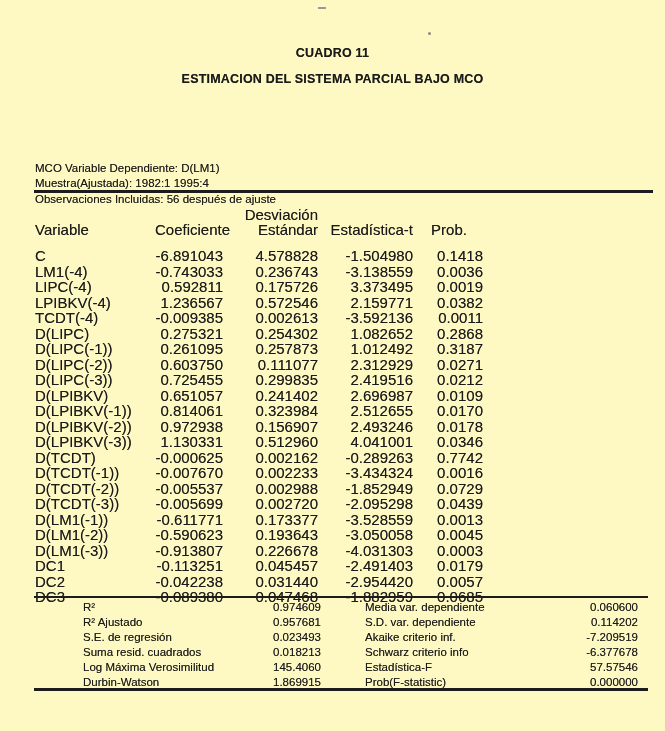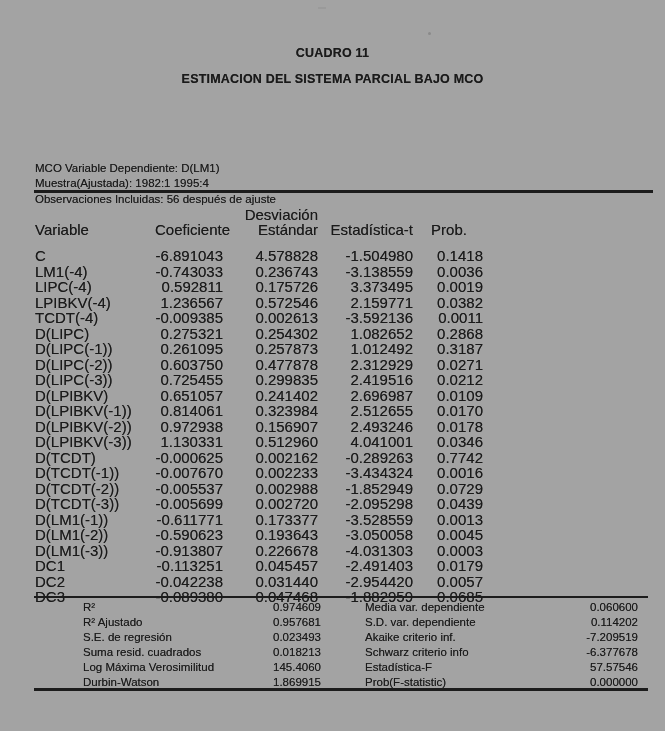--- a/index.html
+++ b/index.html
@@ -4,21 +4,21 @@
 <style>
   html,body { margin:0; padding:0; }
   body {
     width:665px; height:731px;
     background:#ffffff;
     font-family:"Liberation Sans", sans-serif;
     color:#1a1a1a;
     overflow:hidden;
   }
   .page {
-    position:relative; width:665px; height:731px; background:#a3a3a3;
+    position:relative; width:665px; height:731px; background:#fef9c3;
     text-shadow:0 0 0.4px rgba(0,0,0,0.55);
   }
   .title, .subtitle {
     position:absolute; left:0; width:665px; text-align:center;
     font-weight:bold; font-size:12.5px; letter-spacing:0.2px;
   }
   .title    { top:46px; }
   .subtitle { top:72px; }
   .info { position:absolute; left:35px; top:161px; font-size:11.5px; line-height:15.3px; }
   .rule { position:absolute; background:#1c1c1c; }
@@ -154,21 +154,21 @@
         <tr>
           <td class="var">D(LIPC(-1))</td>
           <td class="num">0.261095</td>
           <td class="num">0.257873</td>
           <td class="num">1.012492</td>
           <td class="num">0.3187</td>
         </tr>
         <tr>
           <td class="var">D(LIPC(-2))</td>
           <td class="num">0.603750</td>
-          <td class="num">0.477878</td>
+          <td class="num">0.111077</td>
           <td class="num">2.312929</td>
           <td class="num">0.0271</td>
         </tr>
         <tr>
           <td class="var">D(LIPC(-3))</td>
           <td class="num">0.725455</td>
           <td class="num">0.299835</td>
           <td class="num">2.419516</td>
           <td class="num">0.0212</td>
         </tr>

